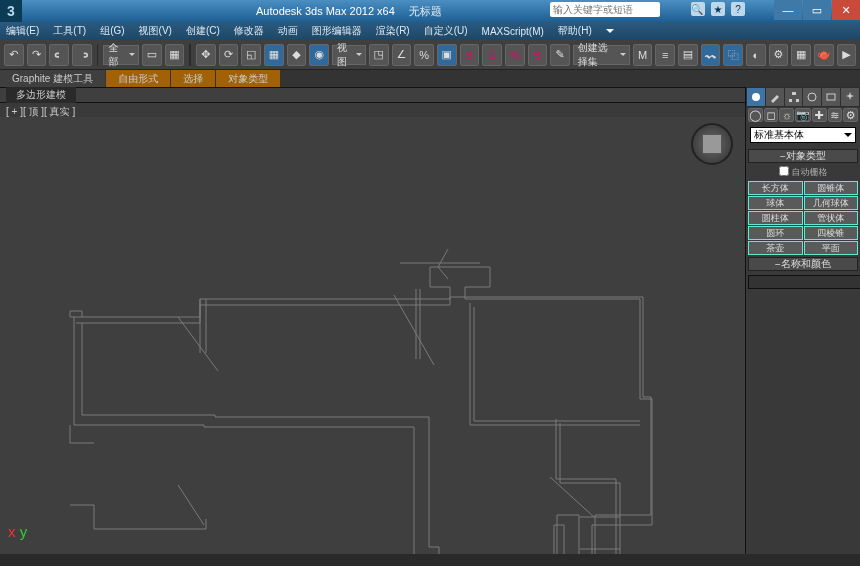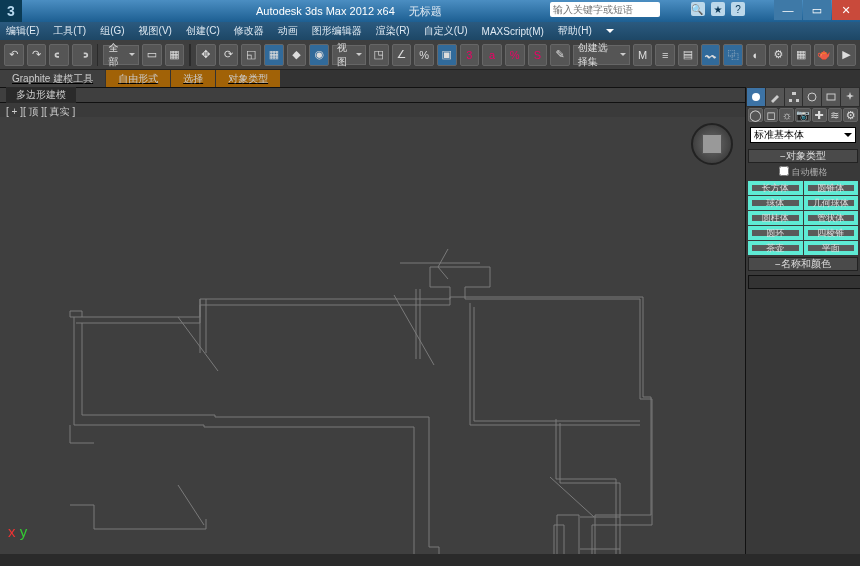--- a/index.html
+++ b/index.html
@@ -29,21 +29,21 @@
   
   .maintoolbar{height:30px;background:#3f3f3f;border-bottom:1px solid #222;display:flex;align-items:center;padding:0 4px;gap:3px;}
   .tbtn{width:22px;height:22px;background:#555;border:1px solid #666;display:inline-flex;align-items:center;justify-content:center;color:#ddd;font-size:11px;border-radius:2px;}
   .tbtn.active{background:#316a9a;}
   .tbtn svg{width:14px;height:14px;}
   .tsel{height:20px;background:#555;border:1px solid #666;color:#ddd;font-size:10px;padding:0 12px 0 4px;display:inline-flex;align-items:center;position:relative;}
   .tsel:after{content:"";border:3px solid transparent;border-top-color:#ccc;position:absolute;right:3px;top:7px;}
   .sep{width:2px;height:22px;background:#2a2a2a;margin:0 2px;}
 
   
-  .ribbontabs{height:18px;background:#333;display:flex;align-items:flex-start;border-bottom:1px solid #111;text-decoration:underline;}
+  .ribbontabs{height:18px;background:#333;display:flex;align-items:flex-start;border-bottom:1px solid #111;}
   .ribtab{height:17px;padding:0 12px;font-size:10px;color:#ccc;background:#a16207;margin-right:1px;display:flex;align-items:center;}
   .ribtab.active{background:#3f3f3f;}
   .ribbonrow{height:15px;background:#3f3f3f;border-bottom:1px solid #111;display:flex;align-items:center;padding:0 6px;}
   .ribbonrow .tab2{height:14px;padding:8px 10px;font-size:10px;color:#ccc;background:#2a2a2a;display:flex;align-items:center;}
 
   
   .vplabel{height:14px;color:#ccc;font-size:10px;padding:2px 6px;background:#3a3a3a;}
 
   
   .mainarea{position:absolute;left:0;top:117px;right:115px;bottom:12px;background:#3f3f3f;}
@@ -55,21 +55,21 @@
   
   .cmdpanel{position:absolute;right:0;top:87px;width:115px;bottom:12px;background:#393939;border-left:1px solid #111;display:flex;flex-direction:column;}
   .cmdtabs{height:20px;background:#2d2d2d;display:flex;align-items:center;gap:1px;padding:1px;}
   .cmdtab{flex:1;height:18px;background:#555;display:flex;align-items:center;justify-content:center;}
   .cmdtab.active{background:#3d73a5;}
   .cmdtab svg{width:12px;height:12px;}
   .cmd-drop{margin:4px;height:16px;background:#fff;border:1px solid #000;font-size:10px;padding:0 3px;display:flex;align-items:center;position:relative;color:#000;}
   .cmd-drop:after{content:"";border:4px solid transparent;border-top-color:#000;position:absolute;right:3px;top:5px;}
   .rollhead{height:14px;background:#4a4a4a;color:#ddd;font-size:10px;display:flex;align-items:center;justify-content:center;border:1px solid #222;margin:2px;}
   .gridbtns{display:grid;grid-template-columns:1fr 1fr;gap:1px;padding:0 2px;}
-  .gbtn{height:14px;background:#5a5a5a;color:#ddd;font-size:9px;display:flex;align-items:center;justify-content:center;border:4px solid #5eead4;}
+  .gbtn{height:14px;background:#5a5a5a;color:#ddd;font-size:9px;display:flex;align-items:center;justify-content:center;border:1px solid #5eead4;}
   .autogrid{height:14px;display:flex;align-items:flex-start;justify-content:center;font-size:9px;color:#aaa;margin:1px 2px;}
   .autogrid input{width:10px;height:10px;margin-right:3px;}
   .colorbox{margin:2px;display:flex;align-items:center;gap:2px;}
   .colorbox input{flex:1;height:14px;background:#333;border:1px solid #111;}
 
   .bottombar{position:absolute;left:0;right:0;bottom:0;height:12px;background:#2a2a2a;}
   .axis{position:absolute;left:8px;bottom:14px;font-size:15px;}
 </style>
 </head>
 <body>

